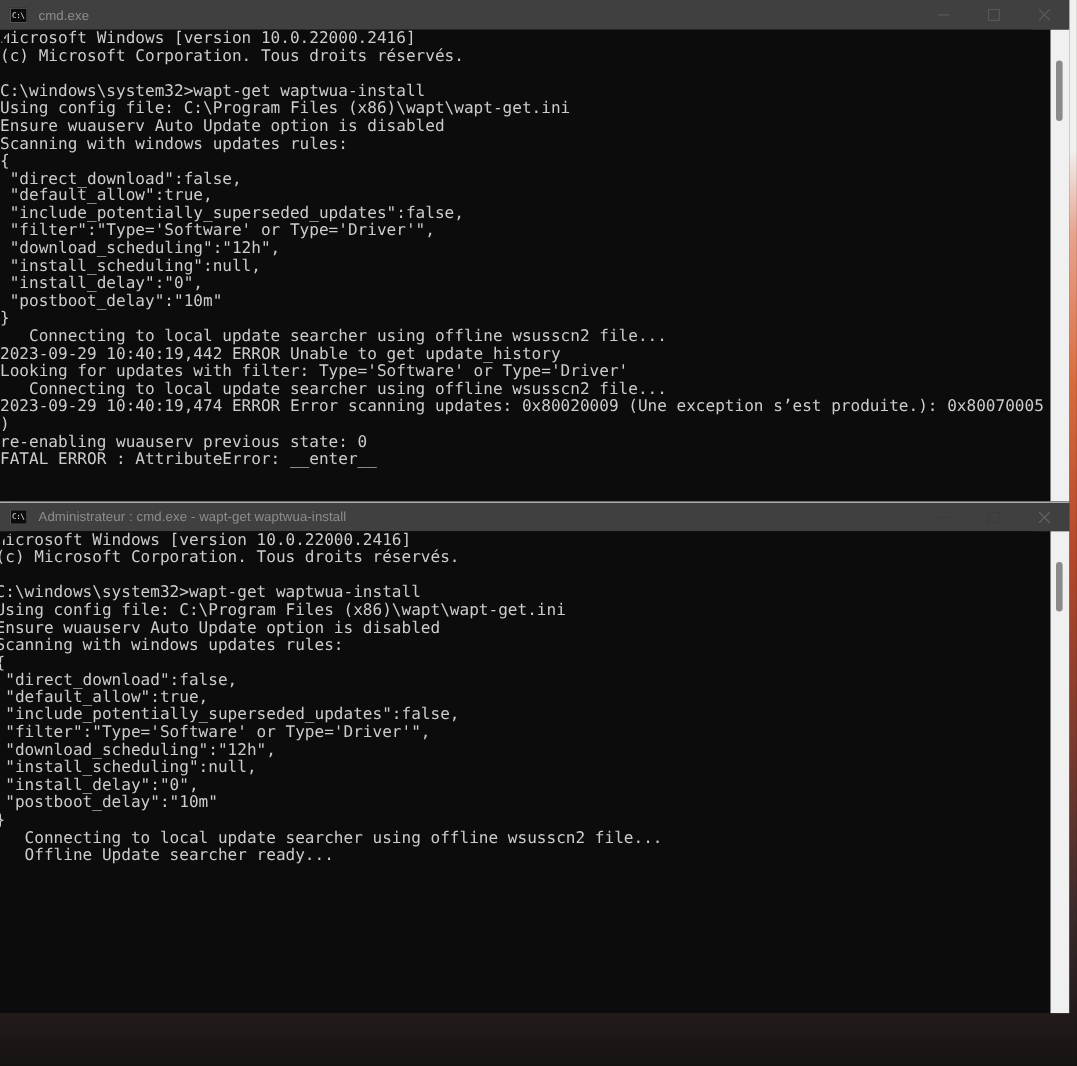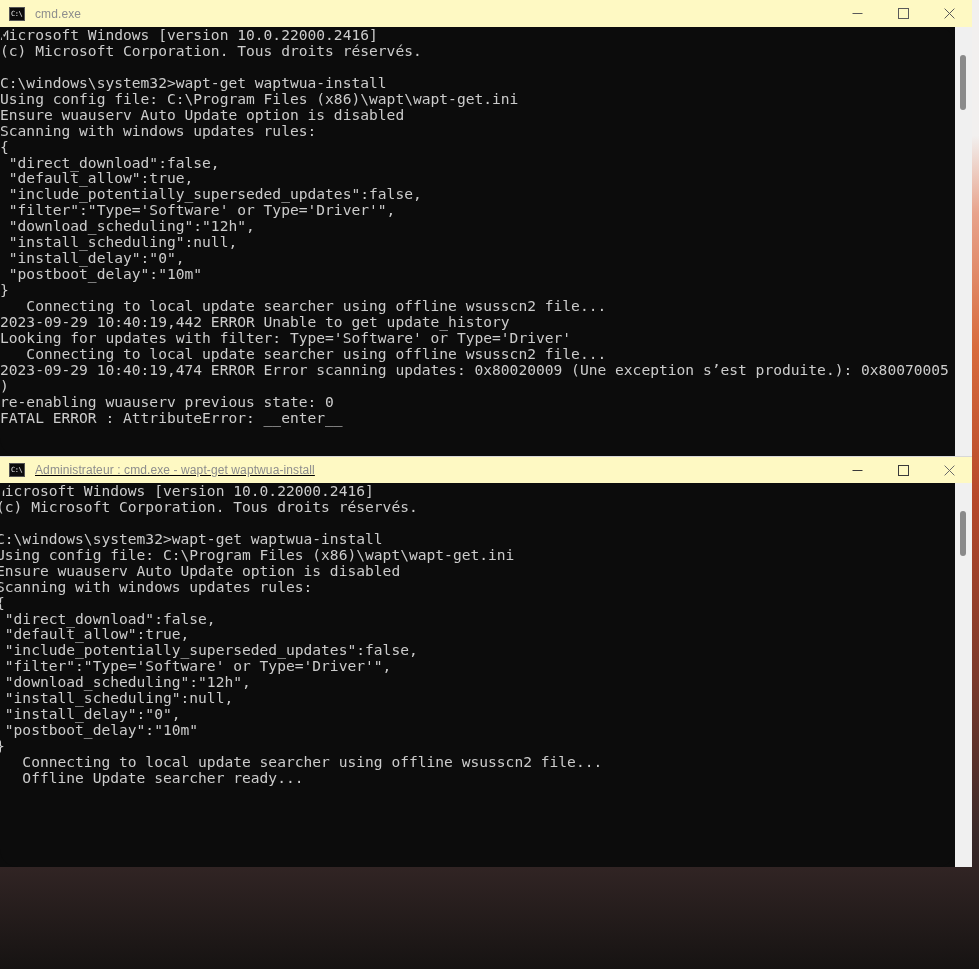--- a/index.html
+++ b/index.html
@@ -28,21 +28,21 @@
   }
 
   
   .window {
     position: absolute;
     background: #0c0c0c;
     box-sizing: border-box;
   }
   .titlebar {
     height: 27px;
-    background: #fef9c3;
+    background: #404040;
     display: flex;
     align-items: center;
     box-sizing: border-box;
     position: relative;
   }
   .titlebar.win2 { border-top: 1px solid #d8d8d8; }
 
   .app-icon {
     width: 16px; height: 14px;
     margin-left: 9px;
@@ -130,21 +130,21 @@
   #window-cmd .console-wrap {
     top: 27px; bottom: 0;
     right: 17px;
   }
   #window-cmd .console { left: 0px; }
   #window-cmd .vscroll { top: 27px; }
   #window-cmd .vthumb { top: 28px; height: 55px; }
 
   #window-admin {
     left: 0; top: 456px;
-    width: 972px; height: 411px; text-decoration: underline;
+    width: 972px; height: 465px;
   }
   #window-admin .console-wrap {
     top: 27px; bottom: 0;
     right: 17px;
   }
   #window-admin .console { left: -4px; }
   #window-admin .vscroll { top: 27px; }
   #window-admin .vthumb { top: 28px; height: 45px; }
 </style>
 </head>

